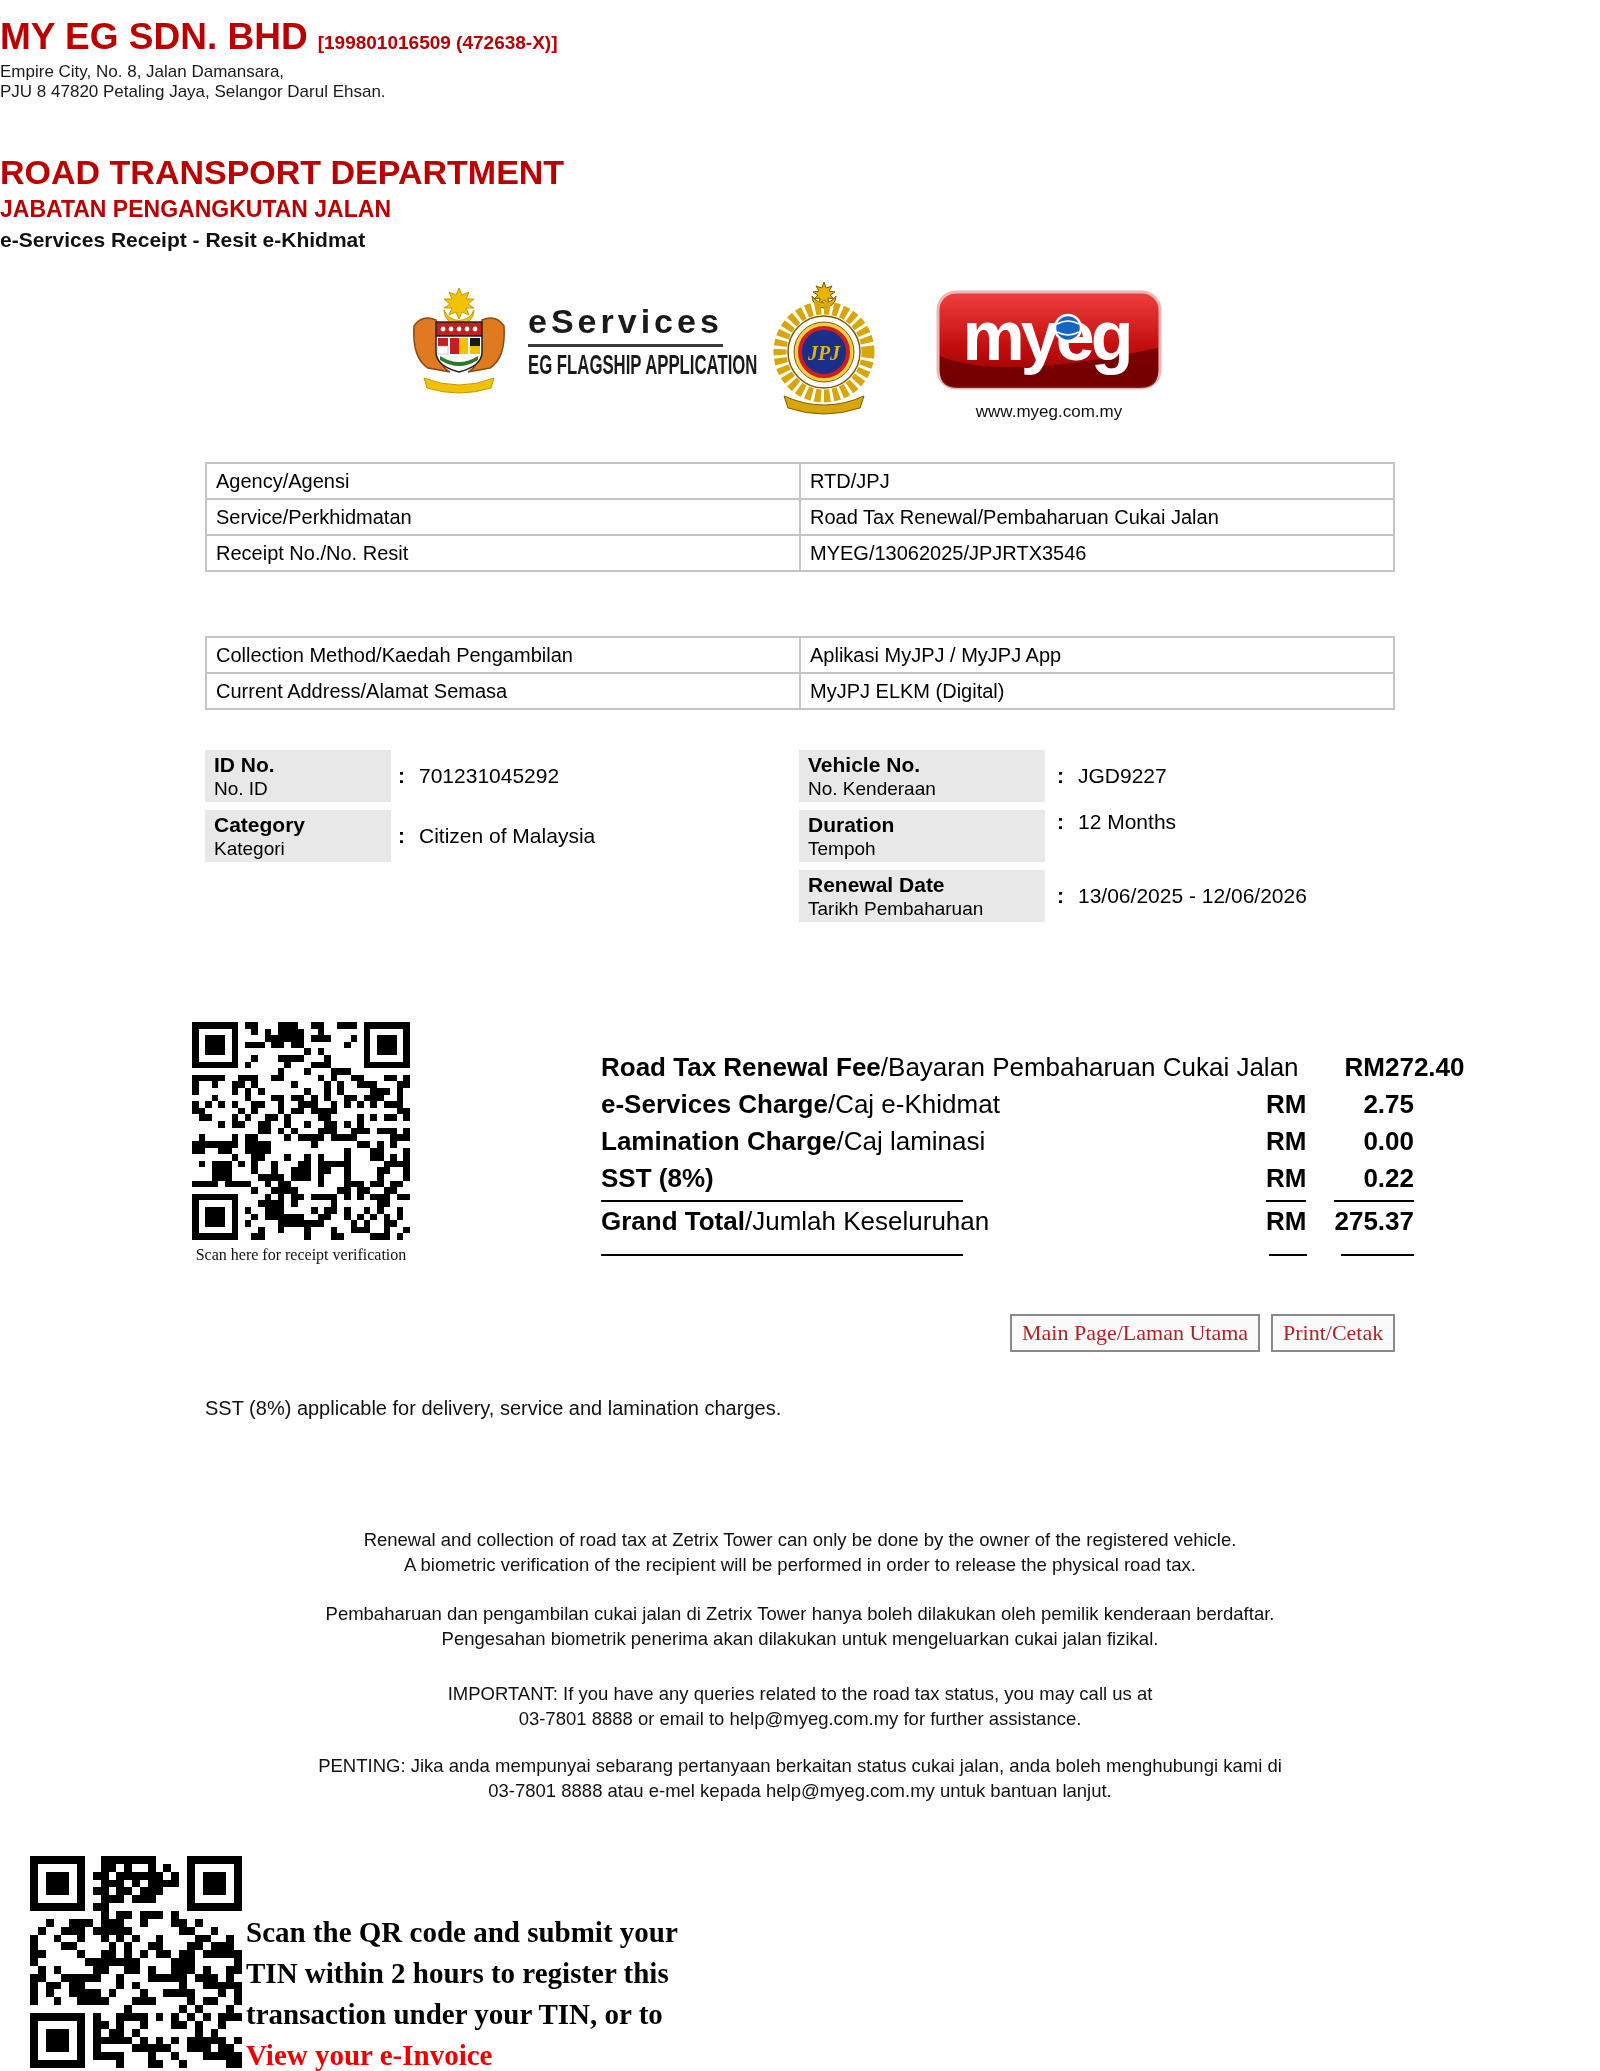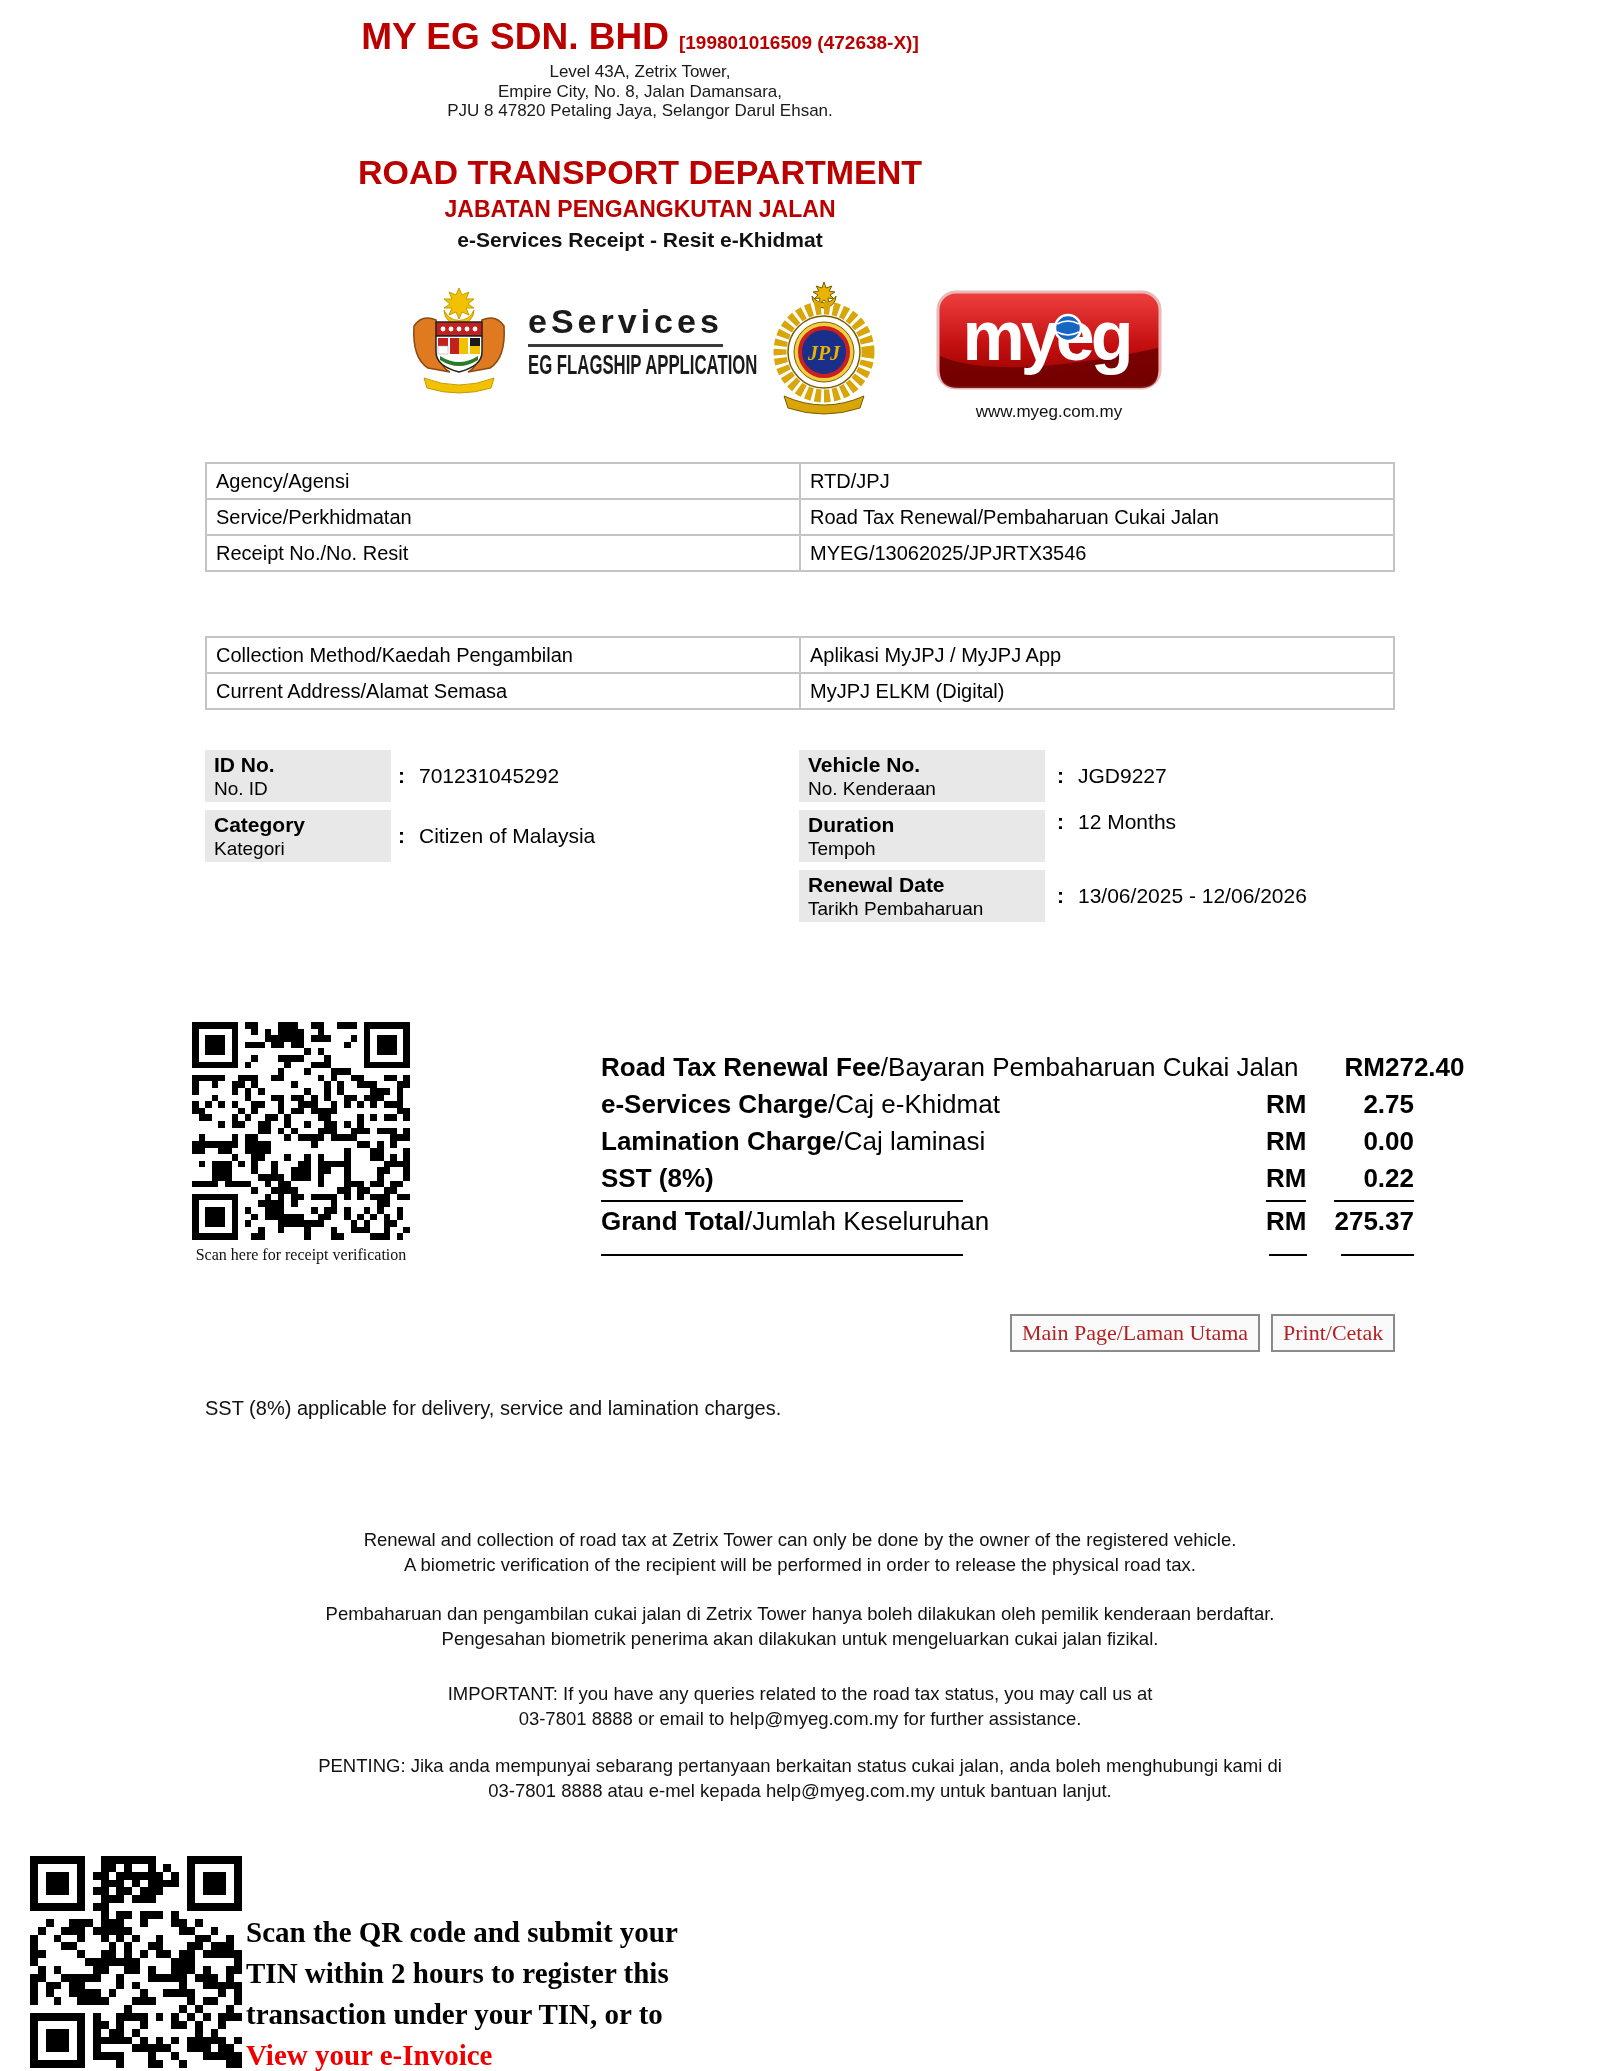--- a/index.html
+++ b/index.html
@@ -2,21 +2,21 @@
 <html style="--brand_red: #bb0000; --button_red: #b22222; --bright_red: #ee0000; --label_bg: #e8e8e8; --table_border: #c4c4c4;"><head>
 <meta charset="utf-8">
 <title></title>
 <style>
   html,body{margin:0;padding:0;background:#fff;}
   #page{
     position:relative;width:1600px;height:2071px;background:#ffffff;overflow:hidden;
     font-family:"Liberation Sans","DejaVu Sans",sans-serif;color:#000;
   }
   .abs{position:absolute;}
-  .center-row{left:0;width:1280px;text-align:center;}
+  .center-row{left:0;width:1280px;}
 
   
   #company-name{top:16px;font-weight:bold;color:var(--brand_red);}
   #company-name .big{font-size:37px;letter-spacing:0px;}
   #company-name .reg{font-size:19px;margin-left:10px;}
   #company-address{top:62px;font-size:17px;line-height:19.5px;color:#1a1a1a;}
   #dept-en{top:153px;font-size:34px;font-weight:bold;color:var(--brand_red);}
   #dept-my{top:196px;font-size:23px;font-weight:bold;color:var(--brand_red);}
   #receipt-subtitle{top:228px;font-size:21px;font-weight:bold;color:#111;}
 
@@ -90,21 +90,20 @@
 </style>
 </head>
 <body>
 
 <div id="page">
 
   <div class="abs center-row" id="company-name">
     <span class="big">MY EG SDN. BHD</span><span class="reg">[199801016509 (472638-X)]</span>
   </div>
   <div class="abs center-row" id="company-address">
-    <div>Level 43A, Zetrix Tower,</div>
     <div>Empire City, No. 8, Jalan Damansara,</div>
     <div>PJU 8 47820 Petaling Jaya, Selangor Darul Ehsan.</div>
   </div>
   <div class="abs center-row" id="dept-en">ROAD TRANSPORT DEPARTMENT</div>
   <div class="abs center-row" id="dept-my">JABATAN PENGANGKUTAN JALAN</div>
   <div class="abs center-row" id="receipt-subtitle">e-Services Receipt - Resit e-Khidmat</div>
 
   <svg class="abs" id="coat-of-arms" viewBox="0 0 118 114">
     <polygon points="59,2 62,9 69,6 66,13 74,13 68,18 74,22 66,22 69,29 62,26 59,33 56,26 49,29 52,22 44,22 50,18 44,13 52,13 49,6 56,9" fill="#f2c200" stroke="#c79a00" stroke-width="1"></polygon>
     <path d="M44 24 a16 16 0 0 0 30 0 a13 13 0 0 1 -30 0 z" fill="#f2c200" stroke="#c79a00" stroke-width="1"></path>

